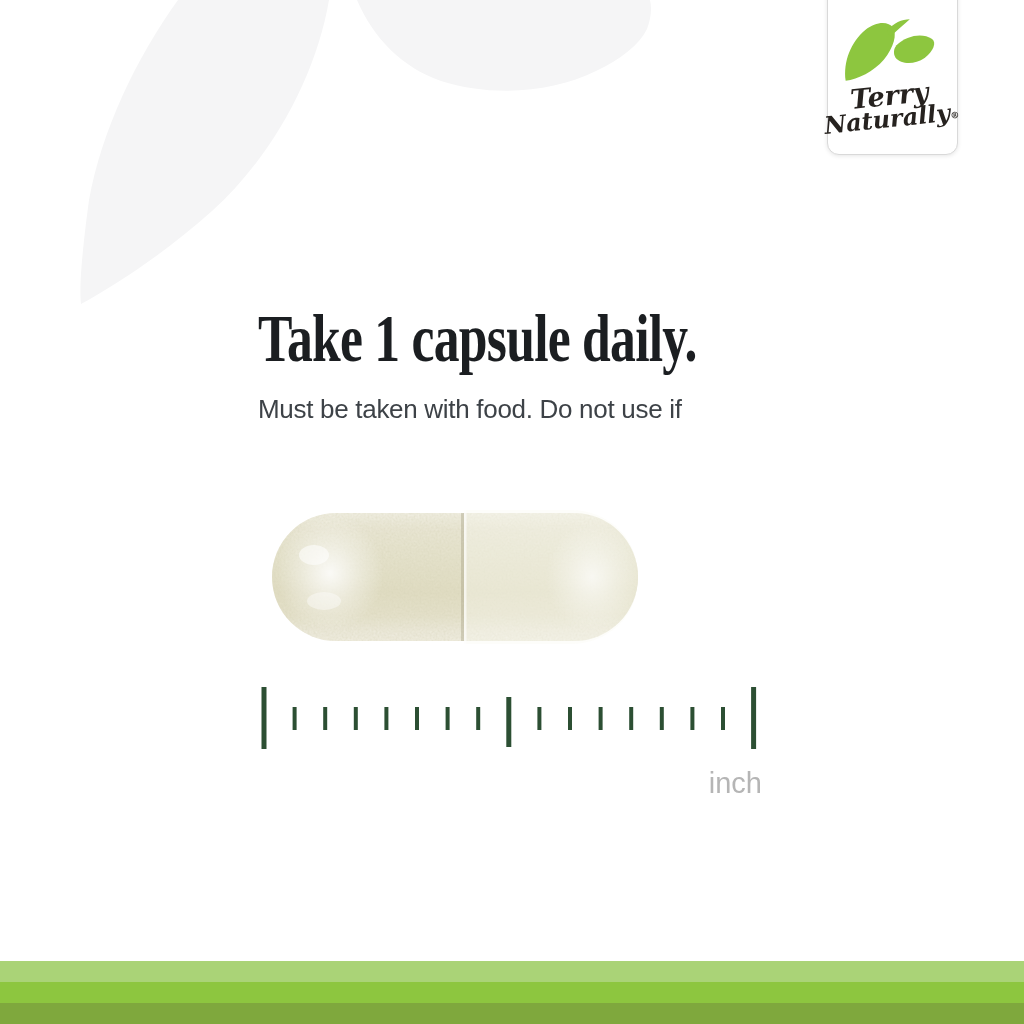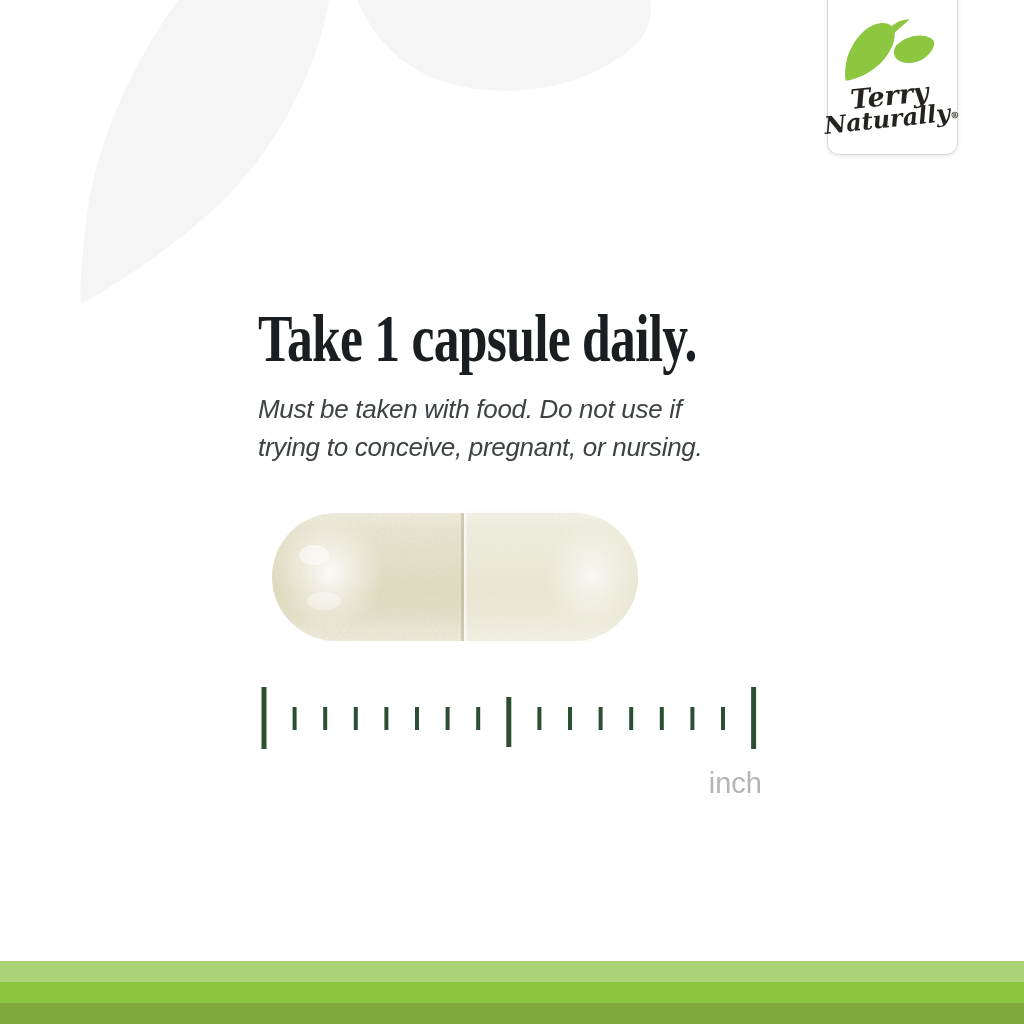--- a/index.html
+++ b/index.html
@@ -61,21 +61,20 @@
     white-space:nowrap;
     transform:scaleX(0.76);
     transform-origin:left top;
   }
   .subtext {
     position:absolute; left:258px; top:390px;
     font-size:26px; line-height:38px;
     letter-spacing:-0.3px;
     color:var(--body-text,#3d4247);
     white-space:nowrap;
-    font-style:italic;
   }
 
   
   .capsule { position:absolute; left:270px; top:507px; width:370px; height:140px; }
 
   
   .ruler { position:absolute; left:260px; top:684px; width:500px; height:70px; }
   .inch-label {
     position:absolute; left:700px; top:769px; width:62px;
     text-align:right;
@@ -104,21 +103,20 @@
     <path d="M60,29 C72,18 89,15 100,22 C105,26 102,35 92,43 C79,52 65,50 59,43 C56,38 57,33 60,29 Z"></path>
   </svg>
   <div class="logo-terry">Terry</div>
   <div class="logo-naturally"><span>Naturally</span><span class="reg">®</span></div>
 </div>
 
 <div class="heading">Take 1 capsule daily.</div>
 
 <div class="subtext">
   <div>Must be taken with food. Do not use if</div>
-  <div>trying to conceive, pregnant, or nursing.</div>
 </div>
 
 <svg class="capsule" viewBox="0 0 370 140" aria-hidden="true">
   <defs>
     <linearGradient id="capBody" x1="0" y1="0" x2="0" y2="1">
       <stop offset="0" stop-color="#f7f5ec"></stop>
       <stop offset="0.12" stop-color="#eeebdb"></stop>
       <stop offset="0.35" stop-color="#e9e6d1"></stop>
       <stop offset="0.62" stop-color="#e4e0c7"></stop>
       <stop offset="0.8" stop-color="#e9e5d0"></stop>

